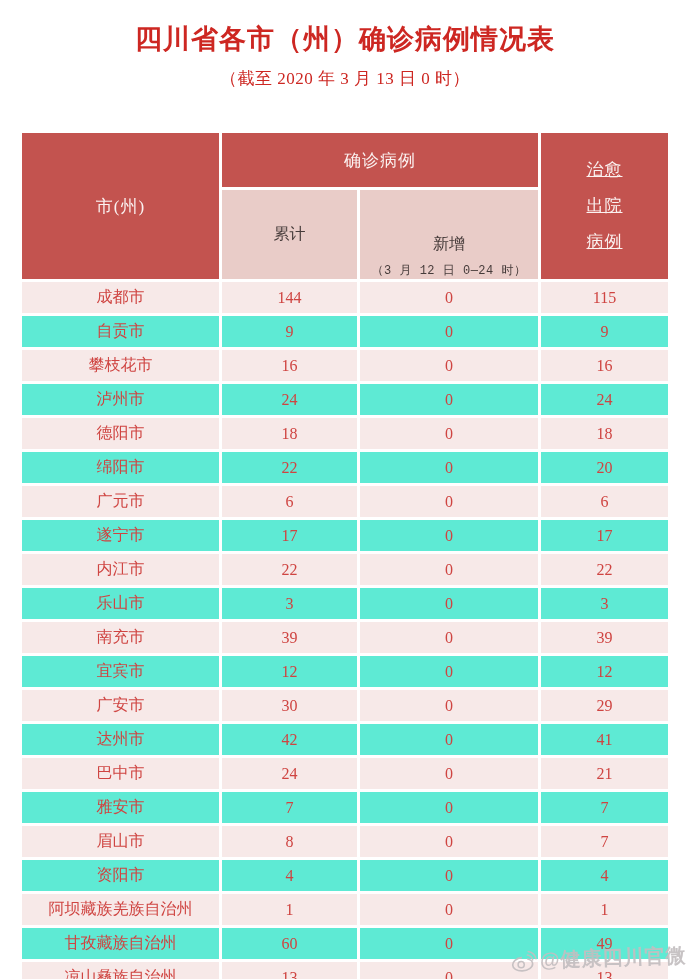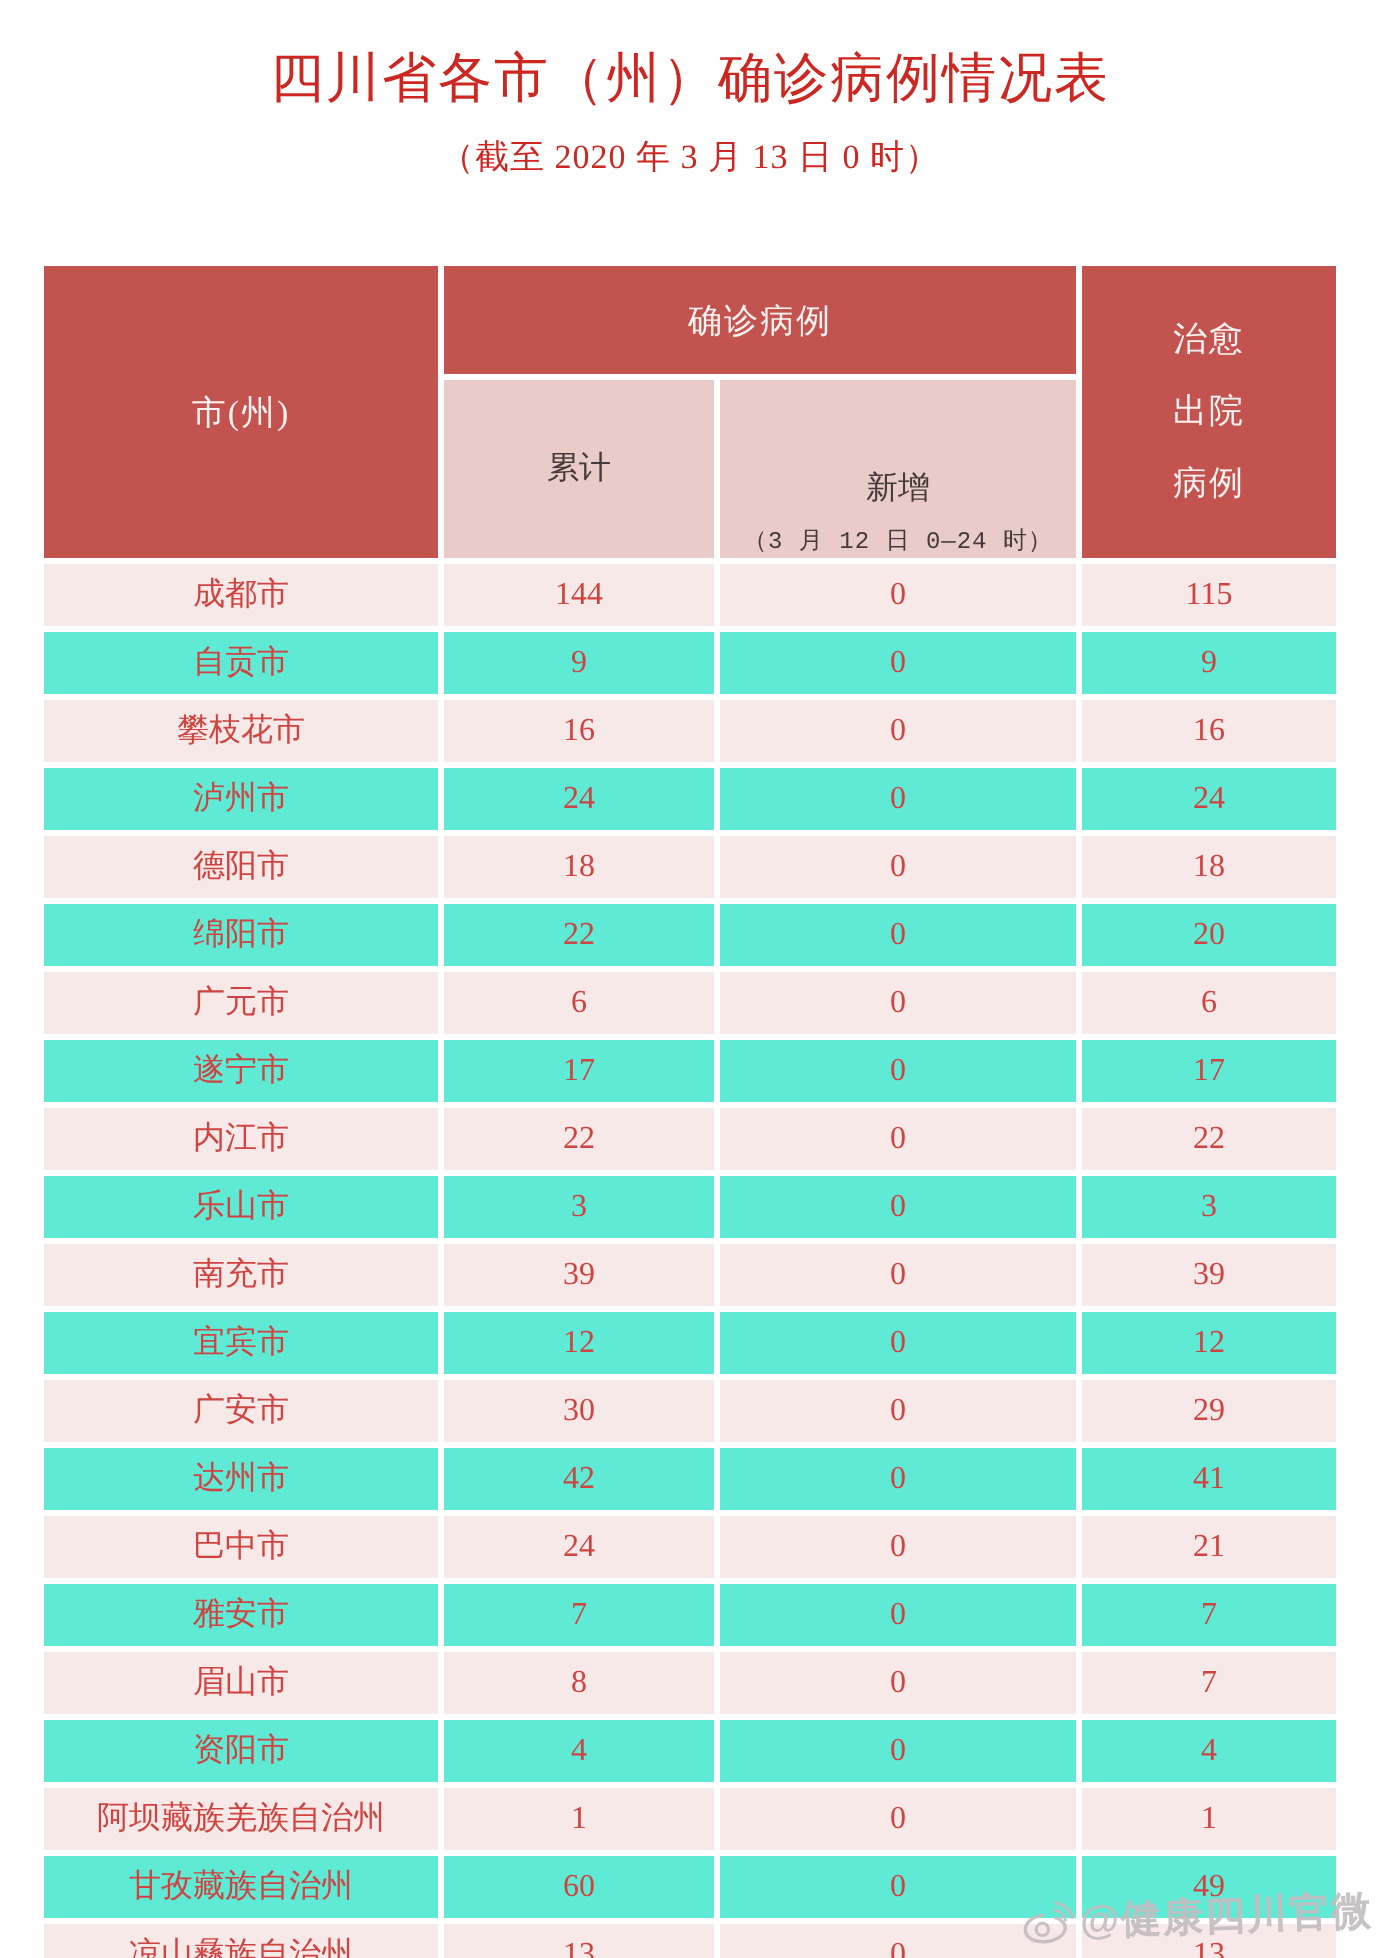--- a/index.html
+++ b/index.html
@@ -8,21 +8,21 @@
     background: #ffffff;
     font-family: "Liberation Serif", "DejaVu Serif", serif;
     position: relative;
     overflow: hidden;
   }
   .title {
     margin-top: 21px;
     text-align: center;
     color: #cd2722;
     font-size: 27px;
-    font-weight: normal;
+    font-weight: bold;
     letter-spacing: 1px;
   }
   .subtitle {
     margin-top: 10px;
     text-align: center;
     color: #cd2722;
     font-size: 17px;
     letter-spacing: 0.5px;
   }
   table.cases {
@@ -37,21 +37,21 @@
     padding: 0;
     font-weight: normal;
   }
   .head-red {
     background: #c3534f;
     color: #fbf2f1;
     font-size: 17px;
     letter-spacing: 1px;
   }
   .confirmed-head { height: 54px; }
-  .cured-head span { display: block; line-height: 2.1; }
+  .cured-head span { display: block; line-height: 2.1; text-decoration: underline; }
   .sub {
     background: #e9ccc8;
     color: #463b3a;
     font-size: 16px;
     height: 66px;
   }
   .sub .new-main { display: block; margin-top: 44px; }
   .sub .new-period {
     display: block;
     font-size: 12px;

